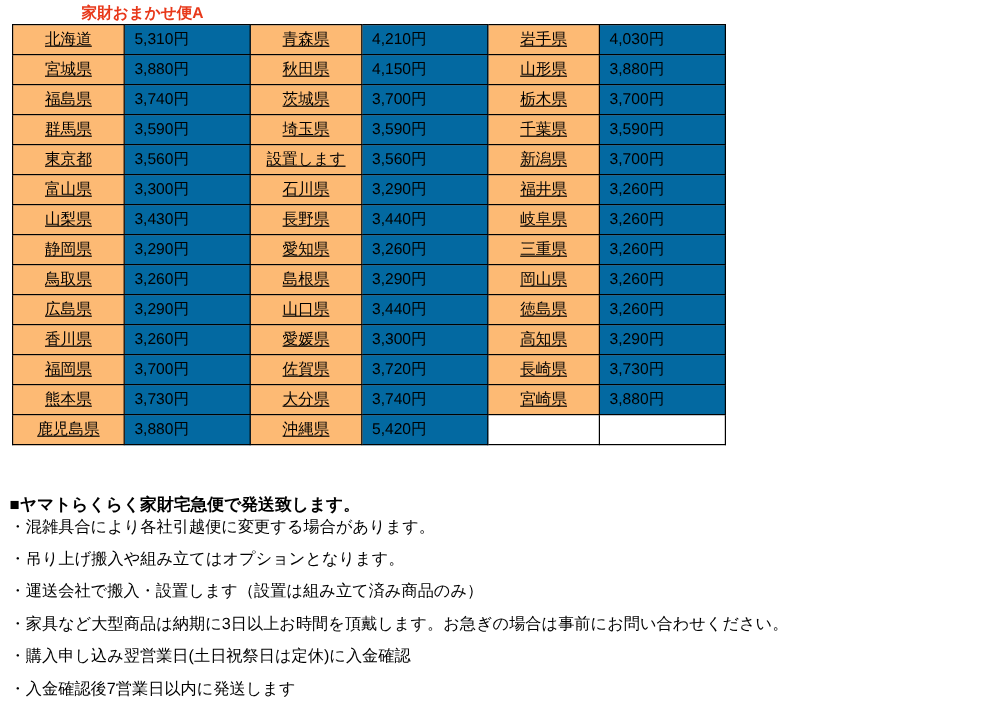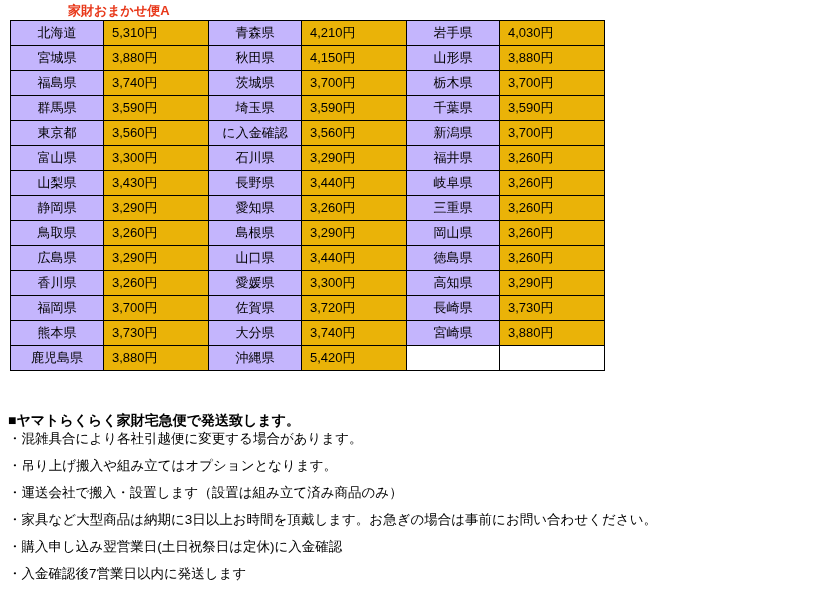--- a/index.html
+++ b/index.html
@@ -40,26 +40,27 @@
   table.fee-table td {
     border: 1px solid #000000;
     height: 24px;
     font-size: 13px;
     padding: 0 8px;
     white-space: nowrap;
   }
   td.pref {
     width: 76px;
     text-align: center;
-    background: #c4b5fd;
+    background: #fdba74;
+    text-decoration: underline;
   }
   td.price {
     width: 88px;
     text-align: left;
-    background: #eab308;
+    background: #0369a1;
   }
   td.empty {
     background: #ffffff;
     border: 1px solid #000000;
   }
   .notes {
     position: absolute;
     left: 8px;
     top: 412px;
     width: 800px;
@@ -114,21 +115,21 @@
         <td class="pref">群馬県</td>
         <td class="price">3,590円</td>
         <td class="pref">埼玉県</td>
         <td class="price">3,590円</td>
         <td class="pref">千葉県</td>
         <td class="price">3,590円</td>
       </tr>
       <tr>
         <td class="pref">東京都</td>
         <td class="price">3,560円</td>
-        <td class="pref">に入金確認</td>
+        <td class="pref">設置します</td>
         <td class="price">3,560円</td>
         <td class="pref">新潟県</td>
         <td class="price">3,700円</td>
       </tr>
       <tr>
         <td class="pref">富山県</td>
         <td class="price">3,300円</td>
         <td class="pref">石川県</td>
         <td class="price">3,290円</td>
         <td class="pref">福井県</td>

